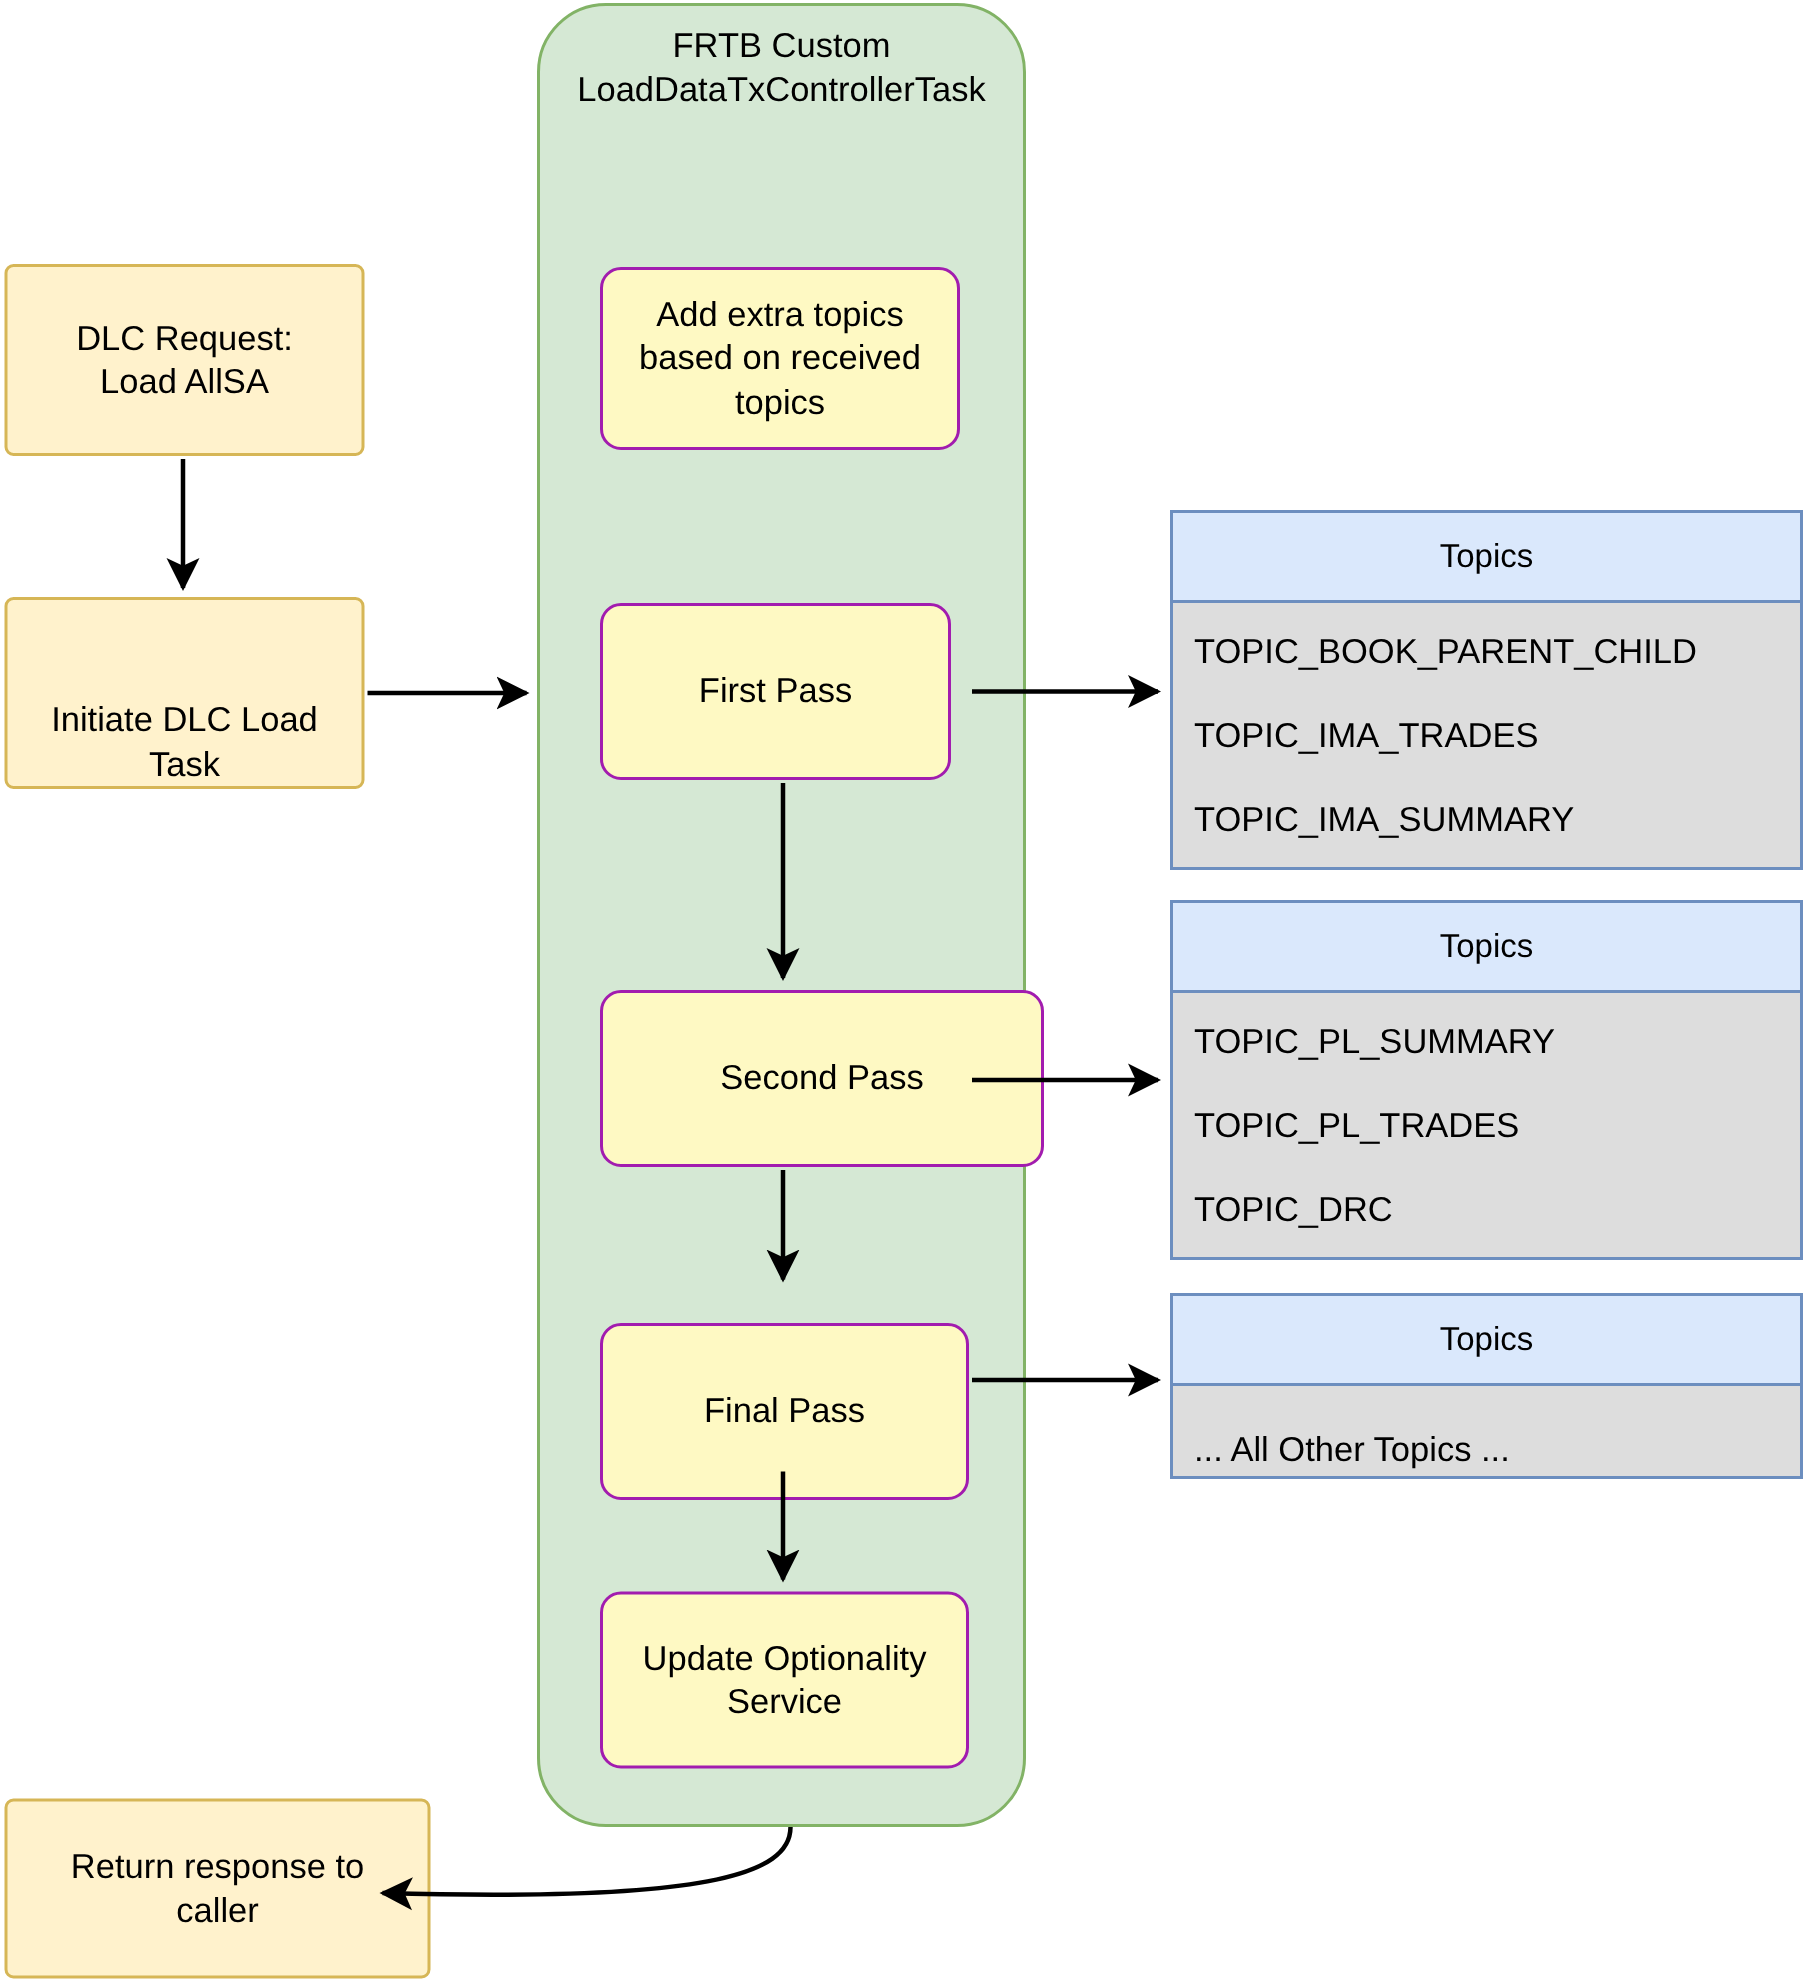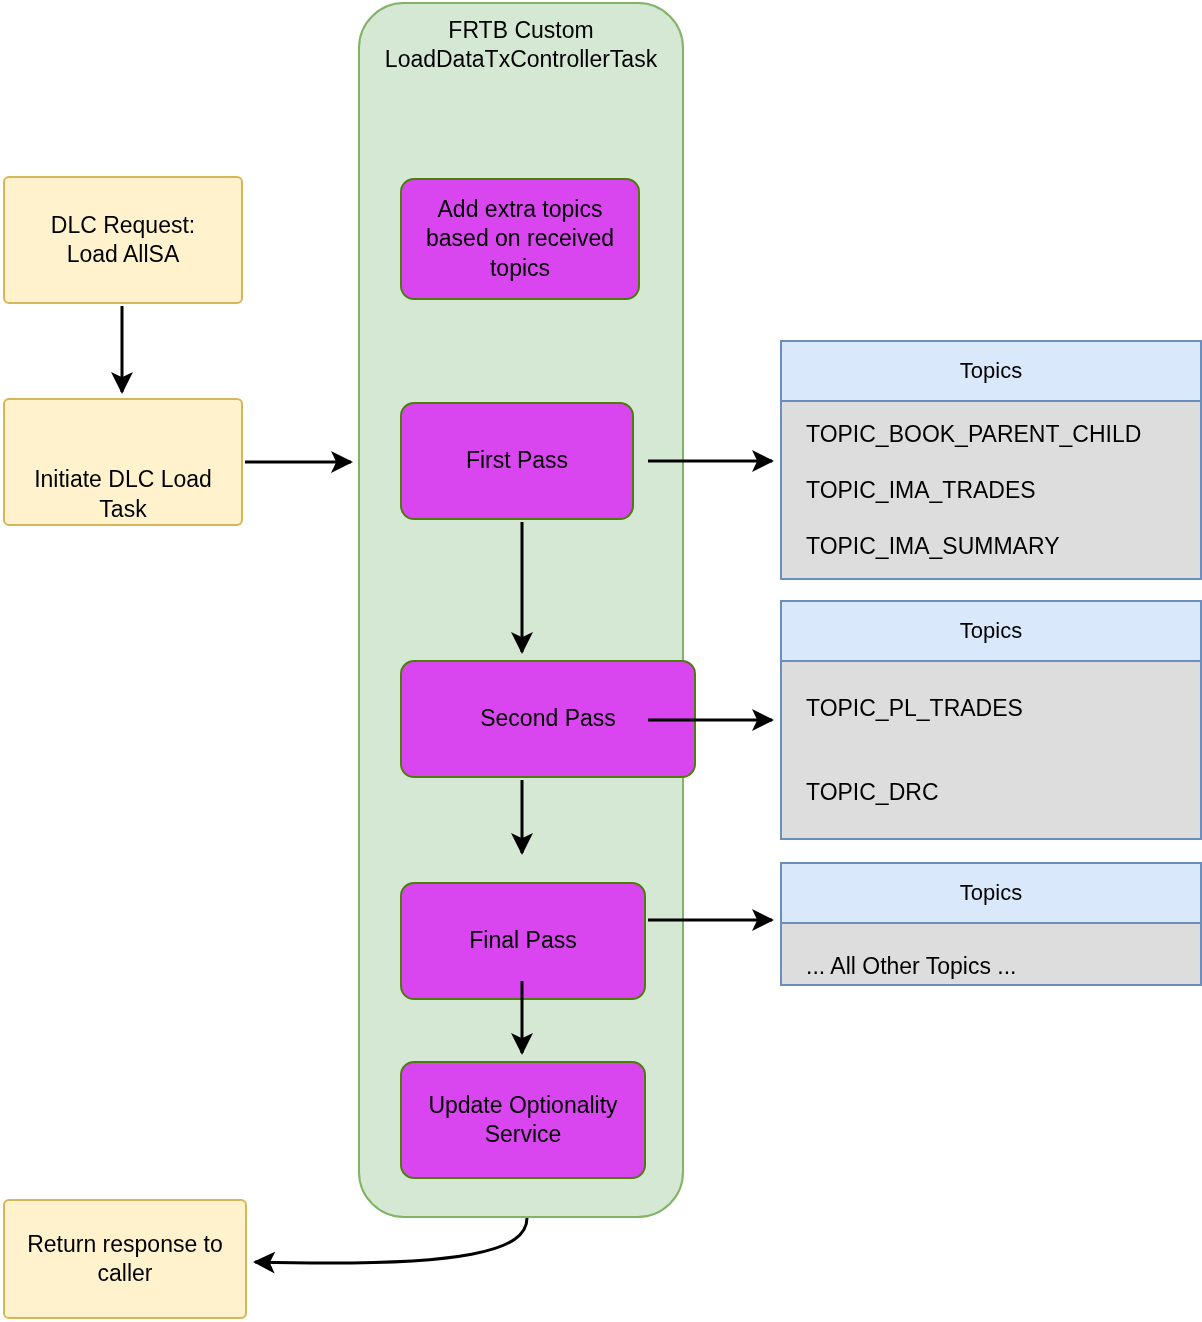--- a/index.html
+++ b/index.html
@@ -50,22 +50,22 @@
     left: 0;
     right: 0;
     top: 12px;
     text-align: center;
     font-size: 23px;
     color: #000000;
     line-height: 1.28;
   }
 
   .node-green {
-    background: #d946ef;
-    border: 2px solid #4d7c0f;
+    background: #fef9c3;
+    border: 2px solid #a21caf;
     border-radius: 14px;
     font-size: 23px;
   }
 
   
   .topics-table {
     position: absolute;
     box-sizing: border-box;
     border: 2px solid #6c8ebf;
     background: #dddddd;
@@ -84,21 +84,21 @@
     justify-content: center;
     flex: 0 0 auto;
   }
   .topics-body {
     box-sizing: border-box;
     background: #dddddd;
     flex: 1 1 auto;
     display: flex;
     flex-direction: column;
     justify-content: space-around;
-    padding: 4px 0 4px 24px;
+    padding: 4px 0 4px 14px;
   }
   .topics-body.single {
     justify-content: flex-end;
     padding-top: 14px;
   }
   .topic-row {
     font-size: 23px;
     color: #000000;
     text-align: left;
     white-space: nowrap;
@@ -133,21 +133,21 @@
     </div>
   </div>
 
   <div class="node node-yellow" style="left:3px; top:398px; width:240px; height:128px;align-items:flex-end;">
     <div>
       <span>Initiate DLC Load</span><br>
       <span>Task</span>
     </div>
   </div>
 
-  <div class="node node-yellow" style="left:3px; top:1199px; width:244px; height:120px;">
+  <div class="node node-yellow" style="left:3px; top:1199px; width:284px; height:120px;">
     <div>
       <span>Return response to</span><br>
       <span>caller</span>
     </div>
   </div>
 
   <div class="node node-green" style="left:400px; top:178px; width:240px; height:122px;">
     <div>
       <span>Add extra topics</span><br>
       <span>based on received</span><br>
@@ -179,20 +179,21 @@
     <div class="topics-body">
       <div class="topic-row">TOPIC_BOOK_PARENT_CHILD</div>
       <div class="topic-row">TOPIC_IMA_TRADES</div>
       <div class="topic-row">TOPIC_IMA_SUMMARY</div>
     </div>
   </div>
 
   <div class="topics-table" style="left:780px; top:600px; width:422px; height:240px;">
     <div class="topics-header" style="height:60px;">Topics</div>
     <div class="topics-body">
+      <div class="topic-row">TOPIC_PL_SUMMARY</div>
       <div class="topic-row">TOPIC_PL_TRADES</div>
       <div class="topic-row">TOPIC_DRC</div>
     </div>
   </div>
 
   <div class="topics-table" style="left:780px; top:862px; width:422px; height:124px;">
     <div class="topics-header" style="height:60px;">Topics</div>
     <div class="topics-body single">
       <div class="topic-row">... All Other Topics ...</div>
     </div>

